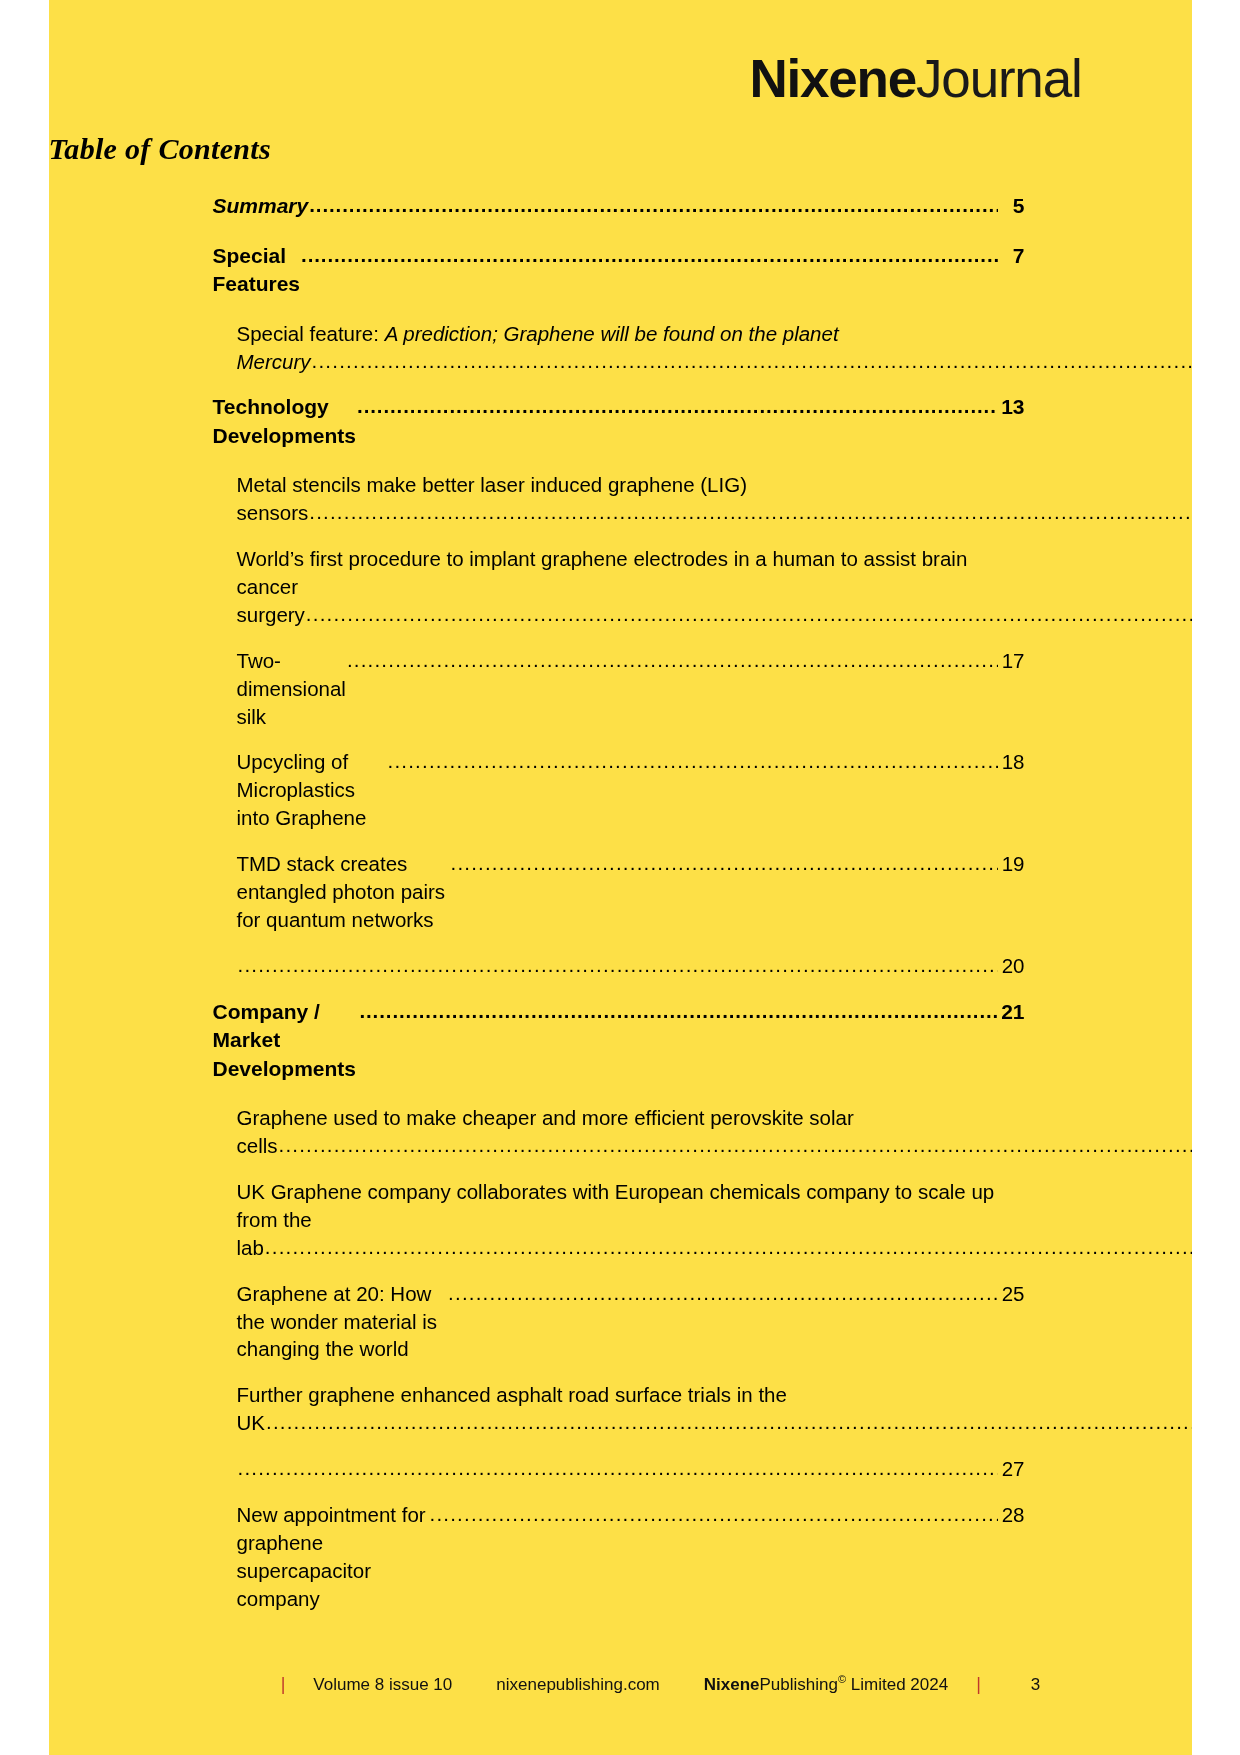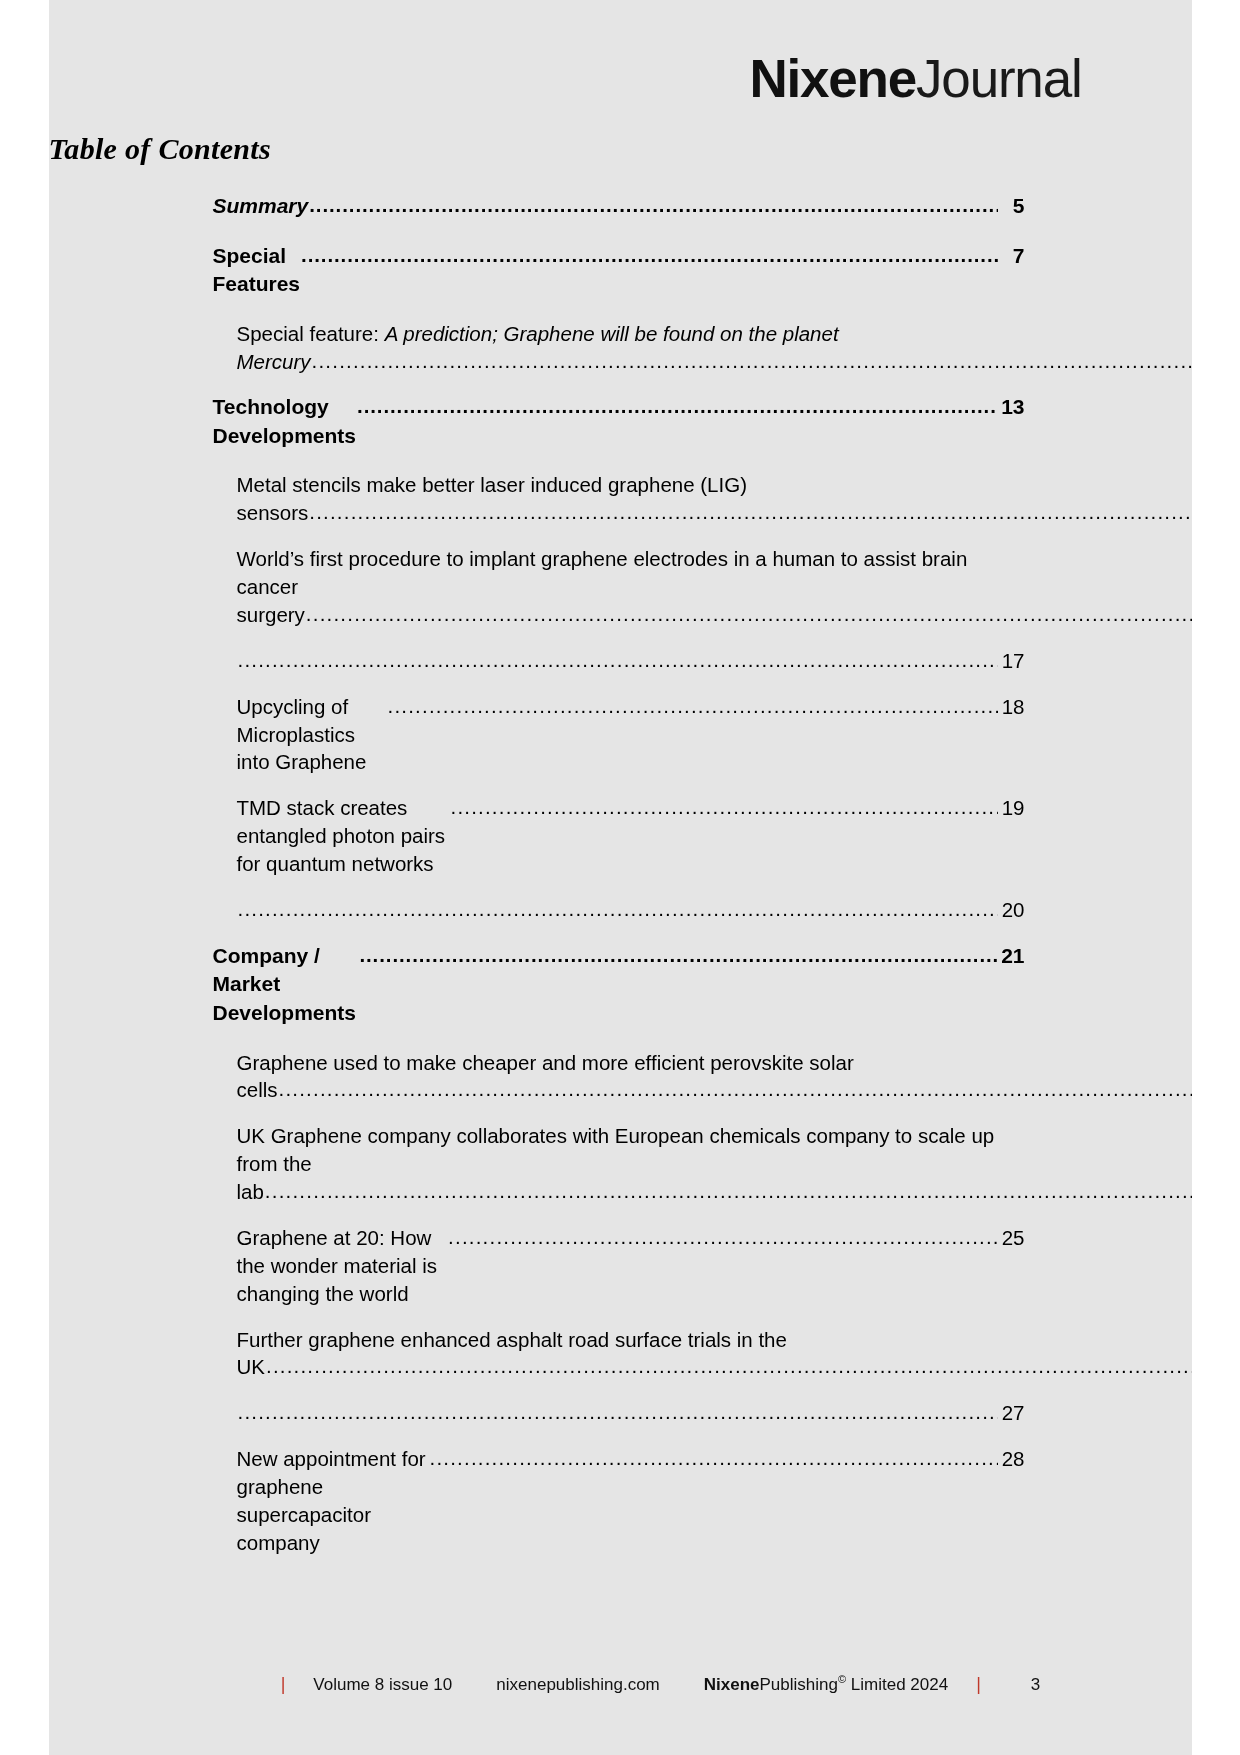--- a/index.html
+++ b/index.html
@@ -4,21 +4,21 @@
 <style>
   html, body {
     margin: 0;
     padding: 0;
     background: #ffffff;
   }
   .page {
     position: relative;
     width: 1143px;
     height: 1755px;
-    background: #e5e5e5;
+    background: #fde047;
     margin: 0 auto;
     font-family: "Liberation Sans", sans-serif;
     color: #000000;
     overflow: hidden;
     box-sizing: border-box;
   }
 
   
   .masthead {
     position: absolute;
@@ -196,20 +196,21 @@
         </div>
       </div>
       <div class="entry level2 wrap">
         <div class="row"><span class="label">Metal stencils make better laser induced graphene (LIG) sensors</span><span class="leader">...........................................................................................................................................................................................................................</span></div>
       </div>
       <div class="entry level2 wrap">
         <div class="row"><span class="label">World’s first procedure to implant graphene electrodes in a human to assist brain cancer surgery</span><span class="leader">...........................................................................................................................................................................................................................</span></div>
       </div>
       <div class="entry level2">
         <div class="row">
+          <span class="label">Two-dimensional silk</span>
           <span class="leader">...........................................................................................................................................................................................................................</span>
           <span class="pageno">17</span>
         </div>
       </div>
       <div class="entry level2">
         <div class="row">
           <span class="label">Upcycling of Microplastics into Graphene</span>
           <span class="leader">...........................................................................................................................................................................................................................</span>
           <span class="pageno">18</span>
         </div>

